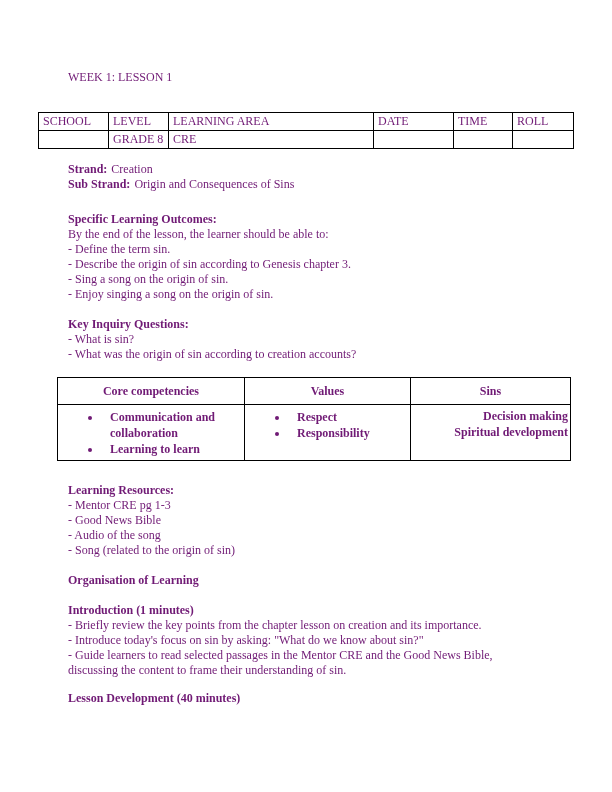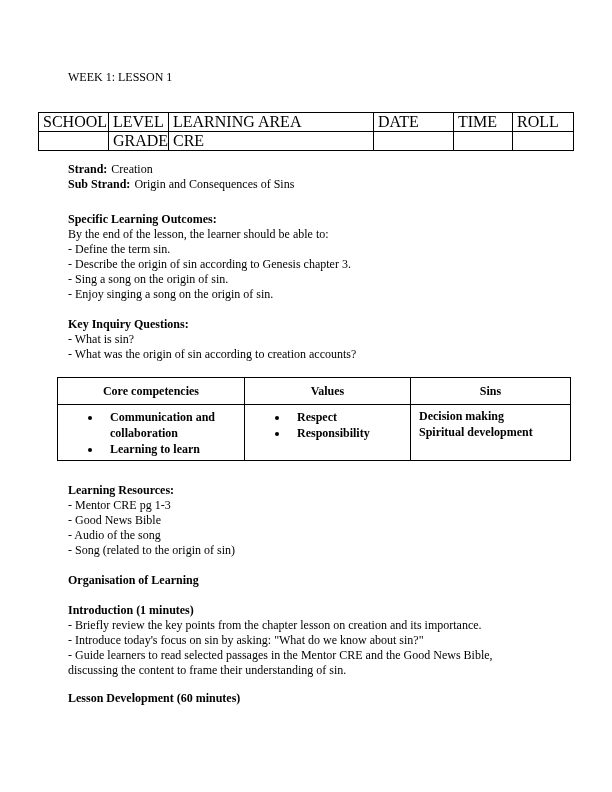--- a/index.html
+++ b/index.html
@@ -3,37 +3,37 @@
 <meta charset="utf-8">
 <style>
   html, body { margin: 0; padding: 0; background: #888; }
   .page {
     position: relative;
     width: 612px;
     height: 792px;
     background: #ffffff;
     font-family: "Liberation Serif", serif;
     font-size: 12px;
-    color: #000000;
+    color: #701a75;
     overflow: hidden;
   }
   .abs { position: absolute; }
   .line { line-height: 15px; white-space: nowrap; }
   .wrapline { line-height: 15px; }
   .b { font-weight: bold; }
   .label { margin-right: 4px; }
 
   table { border-collapse: collapse; table-layout: fixed; }
   table, td, th { border: 1px solid #000000; }
 
   .info-table { width: 535px; }
   .info-table td {
     height: 17px;
     padding: 0 4px;
-    font-size: 16px;
+    font-size: 12px;
     vertical-align: middle;
     overflow: hidden;
     white-space: nowrap;
   }
 
   .comp-table { width: 513px; }
   .comp-table th {
     height: 24px;
     font-weight: bold;
     text-align: center;
@@ -49,21 +49,21 @@
     margin: 2px 0 0 0;
     padding-left: 44px;
     list-style: disc;
   }
   .comp-table li {
     font-weight: bold;
     line-height: 16px;
     padding-left: 8px;
   }
   .pci-cell { padding: 3px 2px 2px 8px !important; }
-  .pci-line { font-weight: bold; line-height: 16px; }
+  .pci-line { font-weight: bold; line-height: 16px; text-align: right; }
 </style>
 </head>
 <body>
 
 <div class="page">
 
   <div class="abs line" style="top:70px;left:68px">WEEK 1: LESSON 1</div>
 
   <table class="abs info-table" style="top:112px;left:38px">
     <colgroup>
@@ -162,15 +162,15 @@
   <div class="abs line b" style="top:573px;left:68px">Organisation of Learning</div>
 
   <div class="abs" style="top:603px;left:68px;width:510px">
     <div class="line b">Introduction (1 minutes)</div>
     <div class="wrapline">- Briefly review the key points from the chapter lesson on creation and its importance.</div>
     <div class="wrapline">- Introduce today's focus on sin by asking: "What do we know about sin?"</div>
     <div class="wrapline">- Guide learners to read selected passages in the Mentor CRE and the Good News Bible,</div>
     <div class="wrapline">discussing the content to frame their understanding of sin.</div>
   </div>
 
-  <div class="abs line b" style="top:691px;left:68px">Lesson Development (60 minutes)</div>
+  <div class="abs line b" style="top:691px;left:68px">Lesson Development (40 minutes)</div>
 
 </div>
 
 </body></html>

